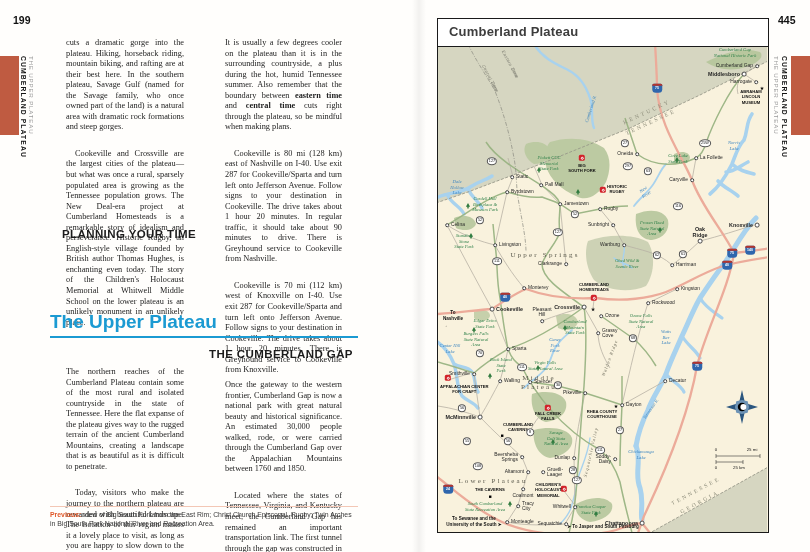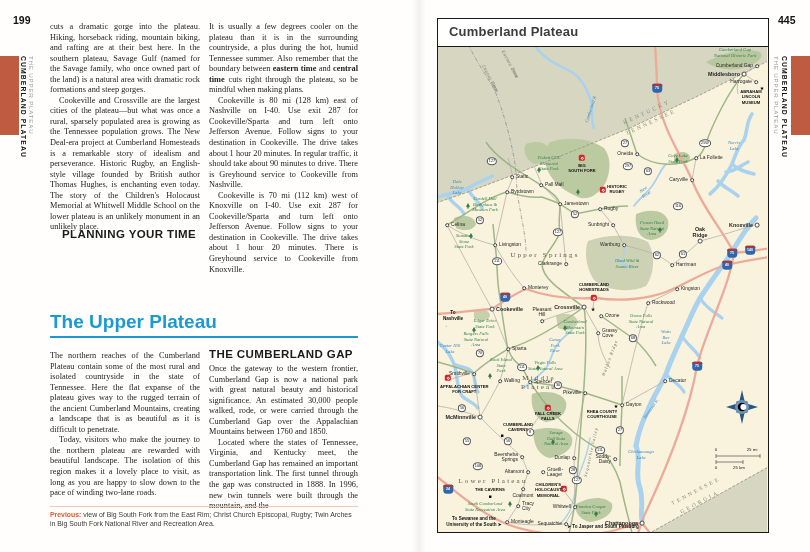--- a/index.html
+++ b/index.html
@@ -8,21 +8,21 @@
   .gutter{position:absolute;left:412px;top:0;width:14px;height:552px;
           background:linear-gradient(to right,rgba(0,0,0,0),rgba(0,0,0,.05),rgba(0,0,0,0));}
   .pnum{position:absolute;font:bold 10.5px "Liberation Sans",sans-serif;color:#111;}
   
   .tab{position:absolute;width:19px;height:79px;background:#bf5b41;}
   .vt{position:absolute;writing-mode:vertical-rl;text-orientation:mixed;white-space:nowrap;}
   .vt.chap{font:bold 6.8px "Liberation Sans",sans-serif;letter-spacing:1.1px;color:#141414;}
   .vt.sect{font:6.2px "Liberation Sans",sans-serif;letter-spacing:.8px;color:#9a9a9a;}
   
   .tcol{position:absolute;}
-  .tcol p{margin:0;text-align:justify;font:8.3px/10.55px "Liberation Serif",serif;color:#232323;hyphens:auto;}
+  .tcol p{margin:16px;text-align:justify;font:8.3px/10.55px "Liberation Serif",serif;color:#232323;hyphens:auto;}
   .tcol p + p{text-indent:9px;}
   .h-sub{position:absolute;font:bold 11.5px/1 "Liberation Sans",sans-serif;letter-spacing:.4px;color:#1b1b1b;}
   .h-section{position:absolute;font:bold 19px/1 "Liberation Sans",sans-serif;color:#1b9ad2;}
   .rule-blue{position:absolute;height:2.4px;background:#1b9ad2;}
   .rule-pink{position:absolute;height:1px;background:#f3c7b5;}
   .caption{position:absolute;font:6.9px/9px "Liberation Sans",sans-serif;color:#3a3a3a;}
   .cap-label{font-weight:bold;color:#e0592a;}
   
   .map-box{position:absolute;left:437px;top:18px;width:332px;height:515px;border:1.5px solid #1a1a1a;
            background:#f9f2dd;overflow:hidden;box-sizing:border-box;}

